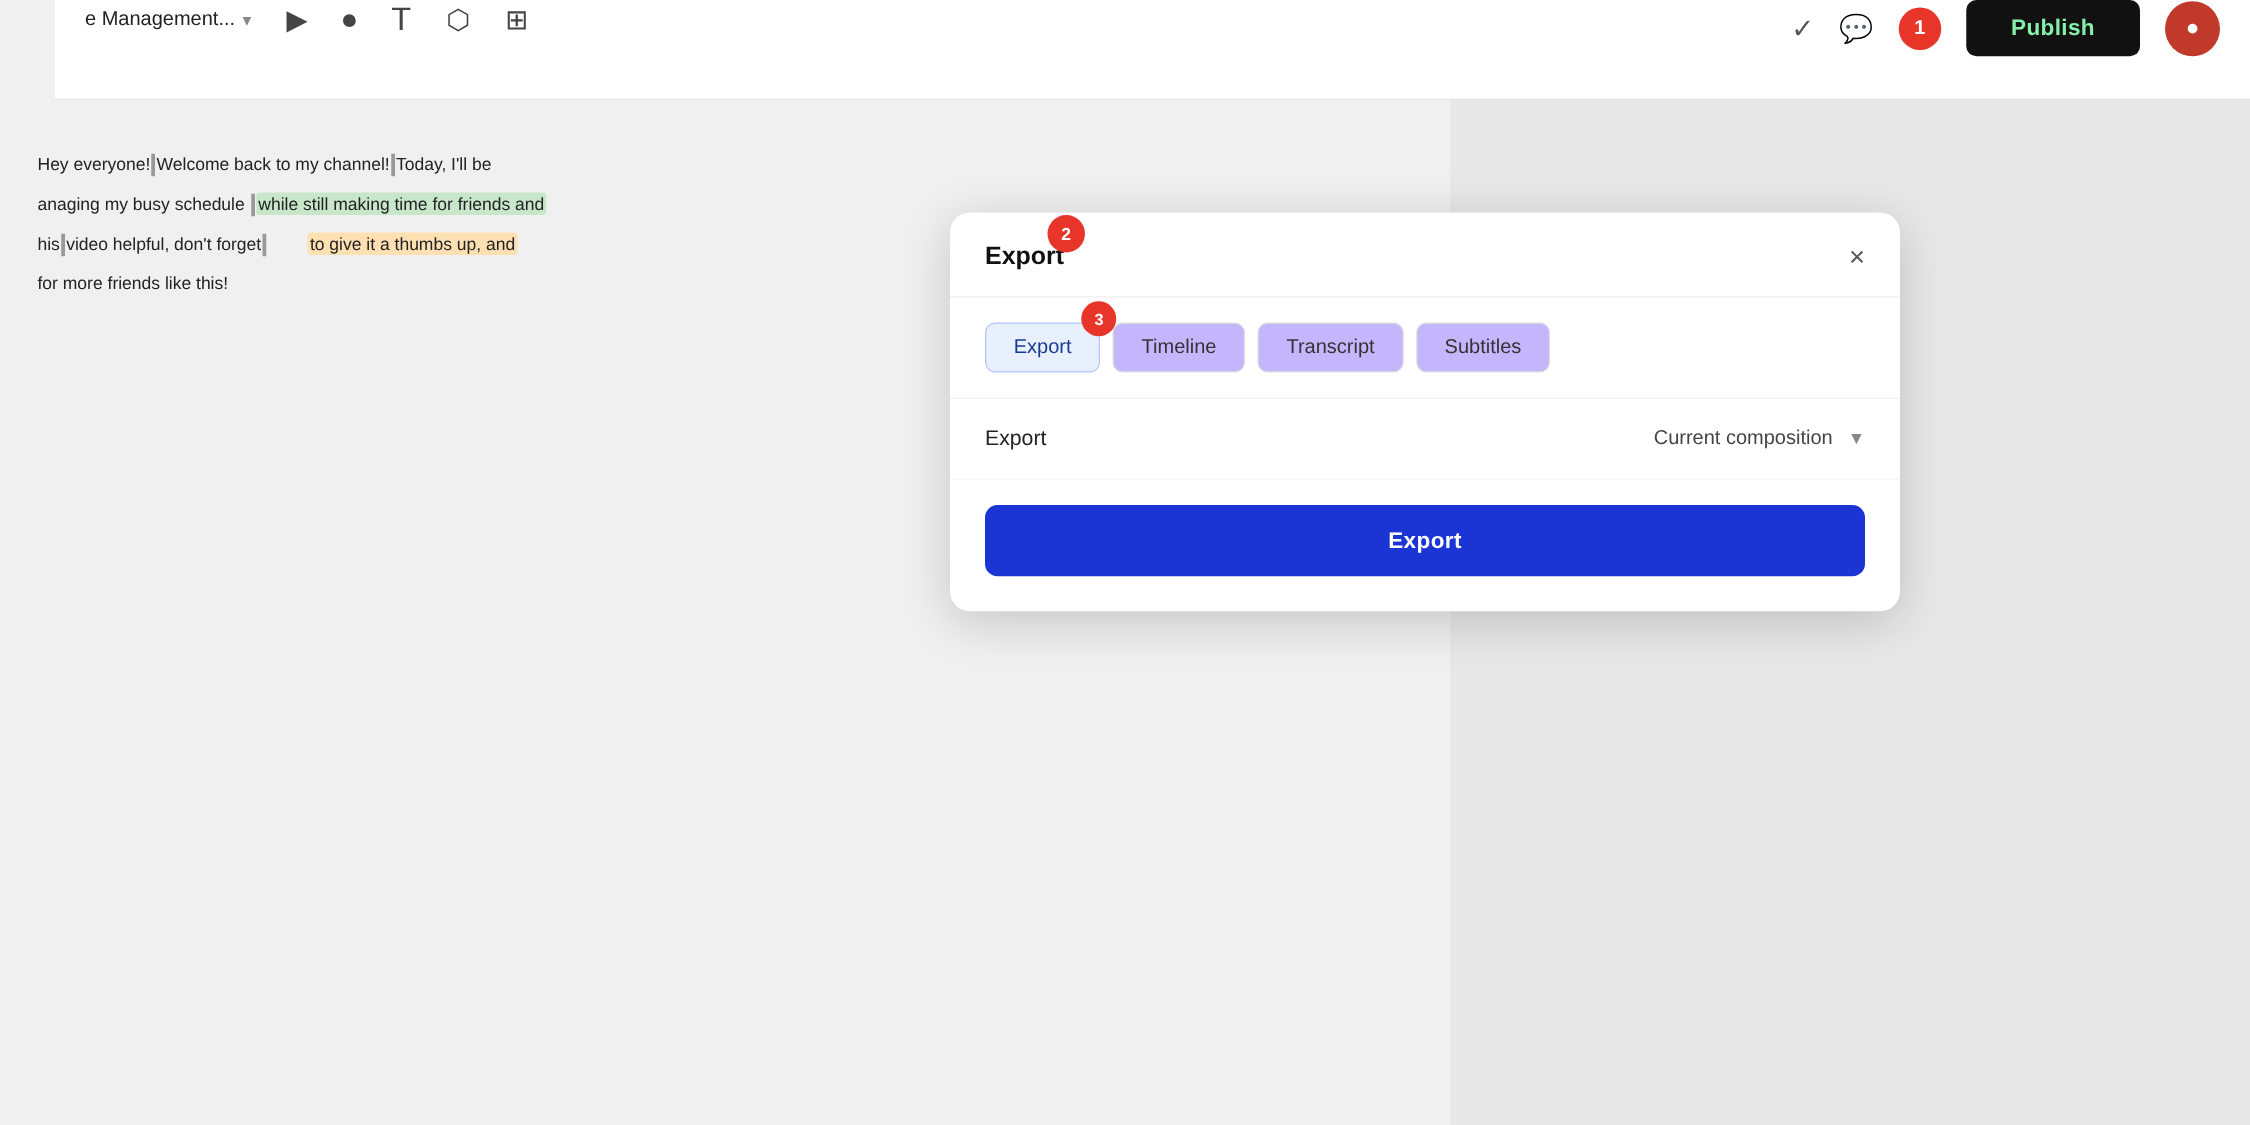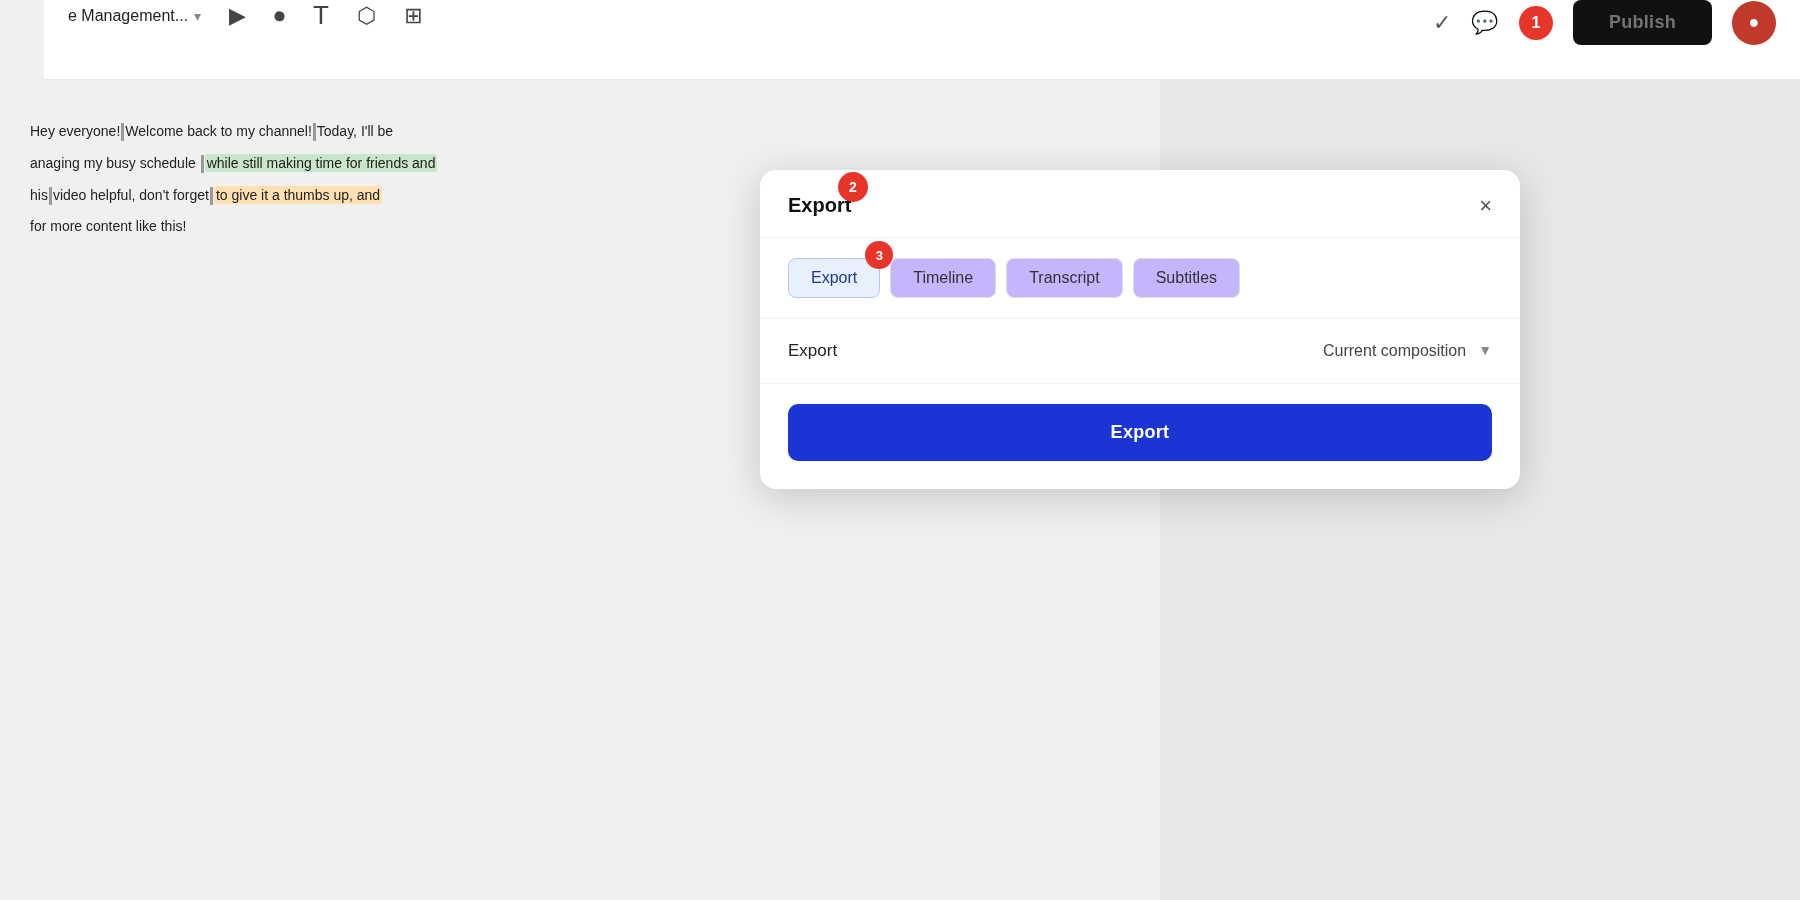--- a/index.html
+++ b/index.html
@@ -70,21 +70,21 @@
       width: 34px;
       height: 34px;
       display: flex;
       align-items: center;
       justify-content: center;
       font-size: 16px;
       font-weight: bold;
     }
     .publish-btn {
       background: #111;
-      color: #737373;
+      color: #86efac;
       border: none;
       border-radius: 8px;
       padding: 12px 36px;
       font-size: 18px;
       font-weight: 600;
       cursor: pointer;
       letter-spacing: 0.3px;
     }
     .avatar {
       width: 44px;
@@ -126,20 +126,21 @@
     .highlight-green {
       background: #c8e6c9;
       border-radius: 3px;
       padding: 1px 2px;
       text-align: center;
     }
     .highlight-orange {
       background: #ffe0b2;
       border-radius: 3px;
       padding: 1px 2px;
+      margin-left: 32px;
     }
 
     
     .right-panel {
       position: absolute;
       top: 0;
       right: 0;
       width: 640px;
       bottom: 0;
       background: #e8e8e8;
@@ -345,21 +346,21 @@
     <div class="text-line">
       <span>Hey everyone!<span style="display:inline-block;width:3px;background:#999;height:18px;vertical-align:middle;margin:0 1px;"></span>Welcome back to my channel!<span style="display:inline-block;width:3px;background:#999;height:18px;vertical-align:middle;margin:0 1px;"></span>Today, I'll be</span>
     </div>
     <div class="text-line">
       <span>anaging my busy schedule <span style="display:inline-block;width:3px;background:#999;height:18px;vertical-align:middle;margin:0 1px;"></span></span><span class="highlight-green">while still making time for friends and</span>
     </div>
     <div class="text-line">
       <span>his<span style="display:inline-block;width:3px;background:#999;height:18px;vertical-align:middle;margin:0 1px;"></span>video helpful, don't forget<span style="display:inline-block;width:3px;background:#999;height:18px;vertical-align:middle;margin:0 1px;"></span></span><span class="highlight-orange">to give it a thumbs up, and</span>
     </div>
     <div class="text-line">
-      <span>for more content like this!</span>
+      <span>for more friends like this!</span>
     </div>
   </div>
 
   <div class="right-panel"></div>
 
   <div class="modal-overlay">
     <div class="modal">
 
       <div class="modal-header">
         <div class="modal-title">

